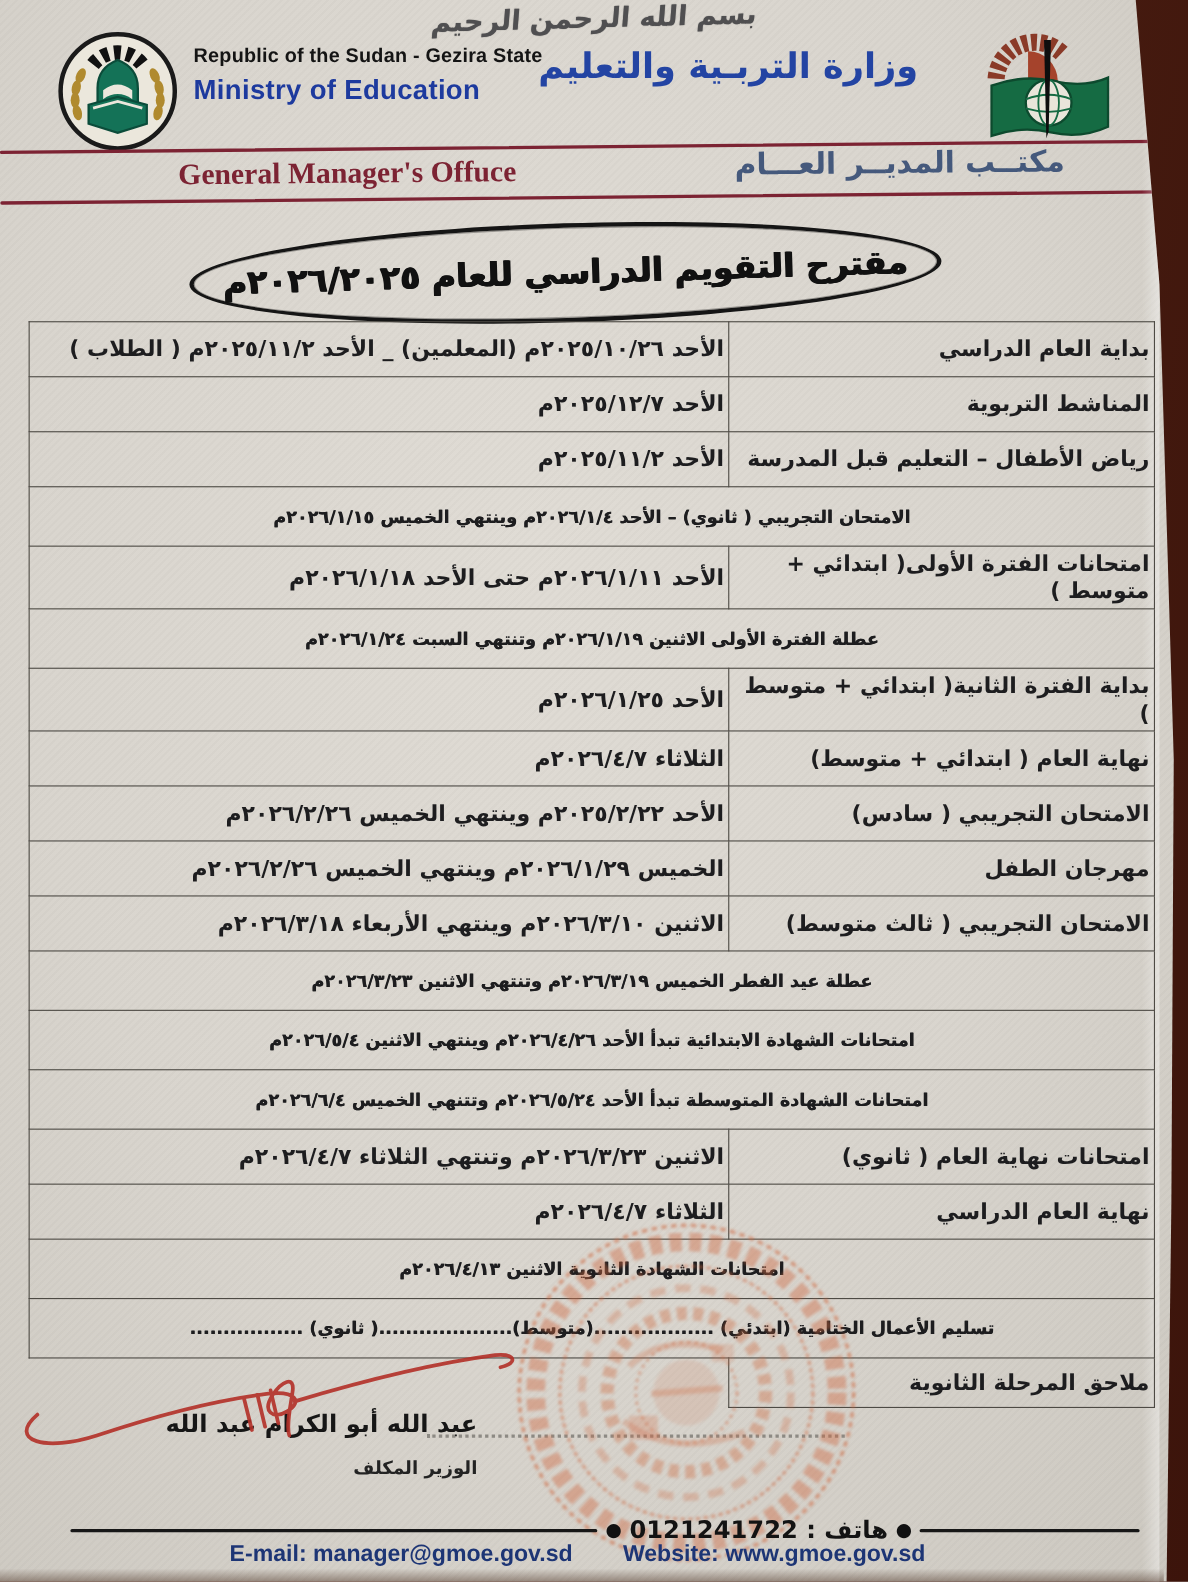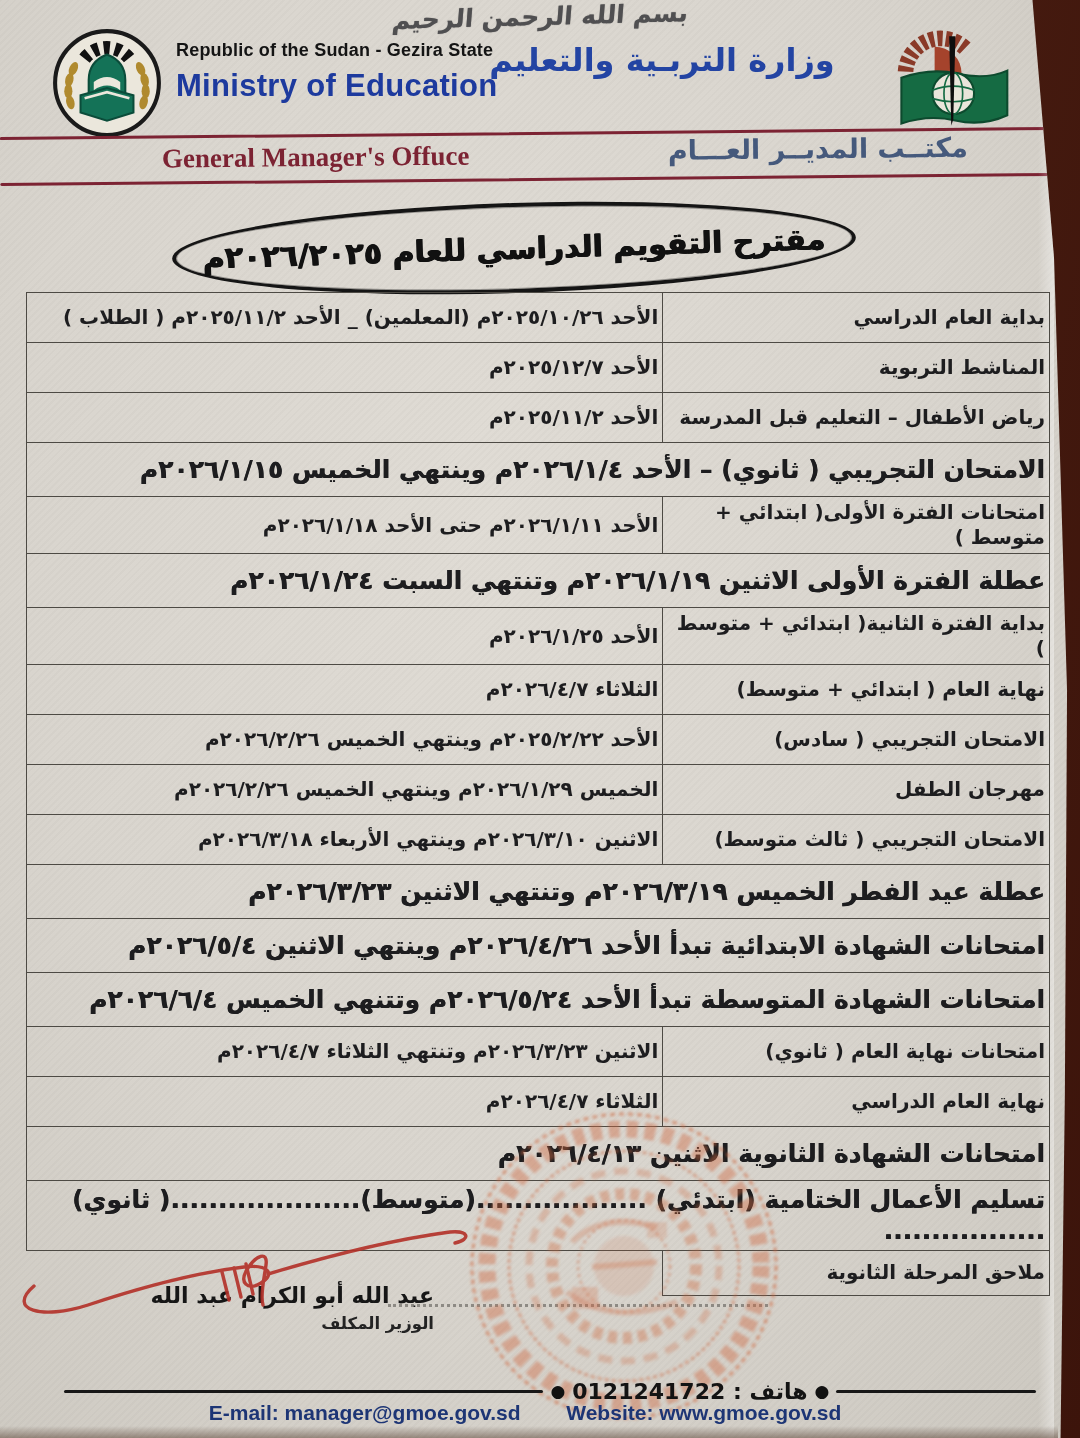--- a/index.html
+++ b/index.html
@@ -23,21 +23,21 @@
     background:linear-gradient(180deg,transparent,rgba(70,45,30,0.45));}
   
   .bismillah{
     position:absolute;top:2px;left:50%;transform:translateX(-50%) rotate(-1.5deg) skewX(-6deg);
     font-size:25px;font-weight:bold;color:#3d3d40;opacity:.88;white-space:nowrap;
     text-shadow:0 0 1px rgba(40,40,40,.6);
   }
   .emblem-left{position:absolute;left:50px;top:26px;width:114px;height:114px;}
   .hdr-en{position:absolute;left:176px;top:40px;width:420px;font-family:"Liberation Sans",sans-serif;}
   .hdr-en .l1{font-size:18px;font-weight:bold;color:#141414;letter-spacing:.2px;}
-  .hdr-en .l2{font-size:31px;font-weight:bold;color:#1d3a9e;margin-top:7px;letter-spacing:.3px;}
+  .hdr-en .l2{font-size:25px;font-weight:bold;color:#1d3a9e;margin-top:7px;letter-spacing:.3px;}
   .hdr-ar{position:absolute;right:208px;top:36px;width:420px;text-align:center;direction:rtl;}
   .hdr-ar .l1{font-size:21px;font-weight:bold;color:#2547a6;}
   .hdr-ar .l2{font-size:32px;font-weight:bold;color:#2344a3;margin-top:5px;text-align:center;}
   .emblem-right{position:absolute;right:66px;top:28px;width:138px;height:108px;}
   
   .office-band{position:absolute;left:0;right:22px;top:122px;height:64px;transform:rotate(-0.55deg);}
   .office-band .rule{position:absolute;left:0;right:0;height:3.2px;background:#7c2333;border-radius:2px;}
   .office-band .rule.r1{top:10px;}
   .office-band .rule.r2{top:56px;}
   .office-en{position:absolute;left:162px;top:18px;font-family:"Liberation Serif",serif;
@@ -60,33 +60,33 @@
     position:absolute;top:292px;left:26px;right:30px;width:1024px;
     border-collapse:collapse;table-layout:fixed;direction:rtl;z-index:2;
   }
   table.cal td{
     border:1.6px solid #4d4a44;color:#1d1d1f;
     font-weight:bold;vertical-align:middle;
     padding:3px 4px;line-height:1.25;
   }
   td.cell-label{font-size:20px;padding-right:12px;}
   td.cell-value{font-size:20px;padding-right:10px;}
-  td.cell-full{font-size:25px;font-weight:900;
+  td.cell-full{font-size:16px;font-weight:900;text-align:center;
     text-shadow:.4px 0 0 #1d1d1f;}
   tr.pair{height:50px;}
   tr.full{height:54px;}
   tr.last{height:45px;margin-top:13px;}
   tr.last td.cell-value{border-bottom:none;border-left:none;background:transparent;}
   
   .stamp{position:absolute;left:452px;top:1102px;width:344px;height:334px;z-index:5;opacity:.85;}
   .signature{position:absolute;left:14px;top:1212px;width:480px;height:115px;z-index:6;}
   .sig-block{position:absolute;left:89px;top:1283px;width:345px;direction:rtl;z-index:4;}
   .sig-name{font-size:22px;font-weight:900;color:#161616;}
   .sig-t1{font-size:16.5px;font-weight:bold;color:#232323;margin-top:15px;}
-  .sig-t2{font-size:16.5px;font-weight:bold;color:#232323;margin-top:6px;}
+  .sig-t2{font-size:16.5px;font-weight:bold;color:#232323;margin-top:17px;}
   .dotline{position:absolute;left:388px;top:1304px;width:380px;border-bottom:3px dotted #8d8a84;z-index:3;}
   
   .phone-row{position:absolute;left:64px;right:44px;top:1379px;display:flex;align-items:center;gap:7px;z-index:7;}
   .phone-row .ln{height:3.6px;background:#171717;border-radius:2px;}
   .phone-row .ln.left{flex:2.4;}
   .phone-row .ln.right{flex:1;}
   .phone-row .dot{font-size:17px;color:#111;line-height:1;}
   .phone-text{direction:rtl;font-size:22px;font-weight:bold;color:#131313;white-space:nowrap;}
   .contact-row{position:absolute;left:0;right:30px;top:1401px;text-align:center;z-index:7;
     font-family:Liberation Sans, sans-serif;font-size:21px;color:#1d3575;font-weight:bold;}

